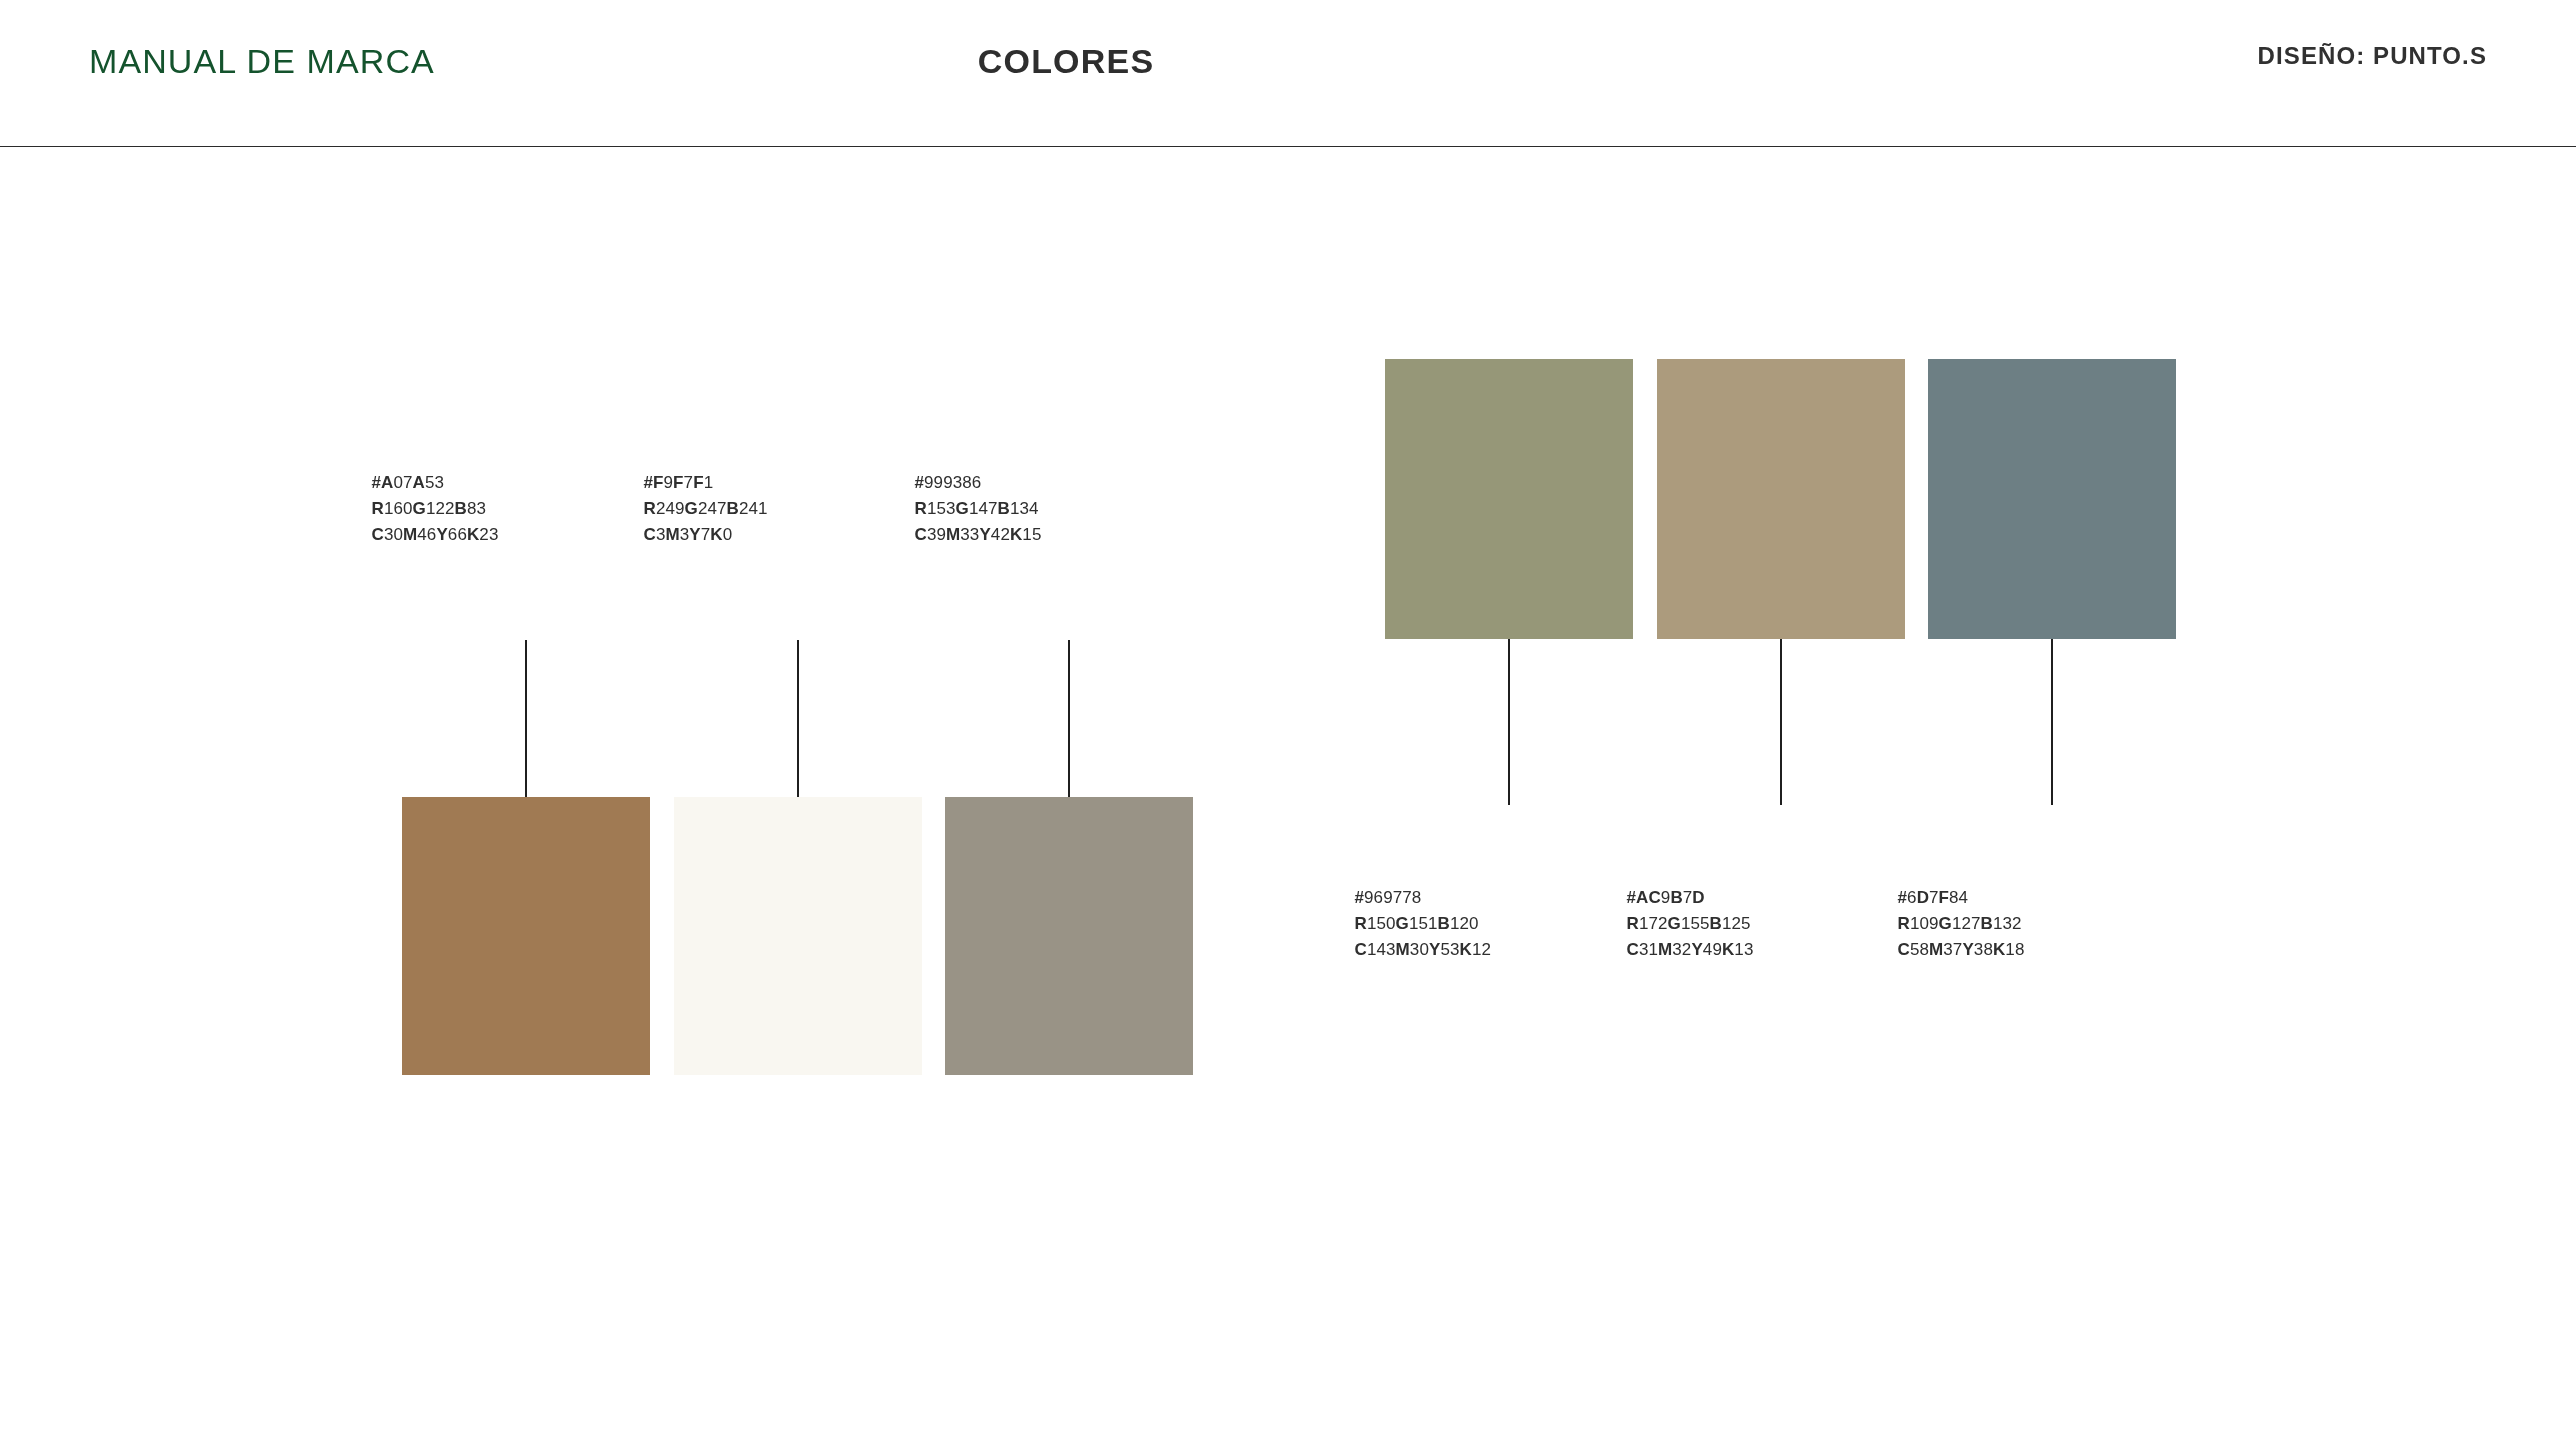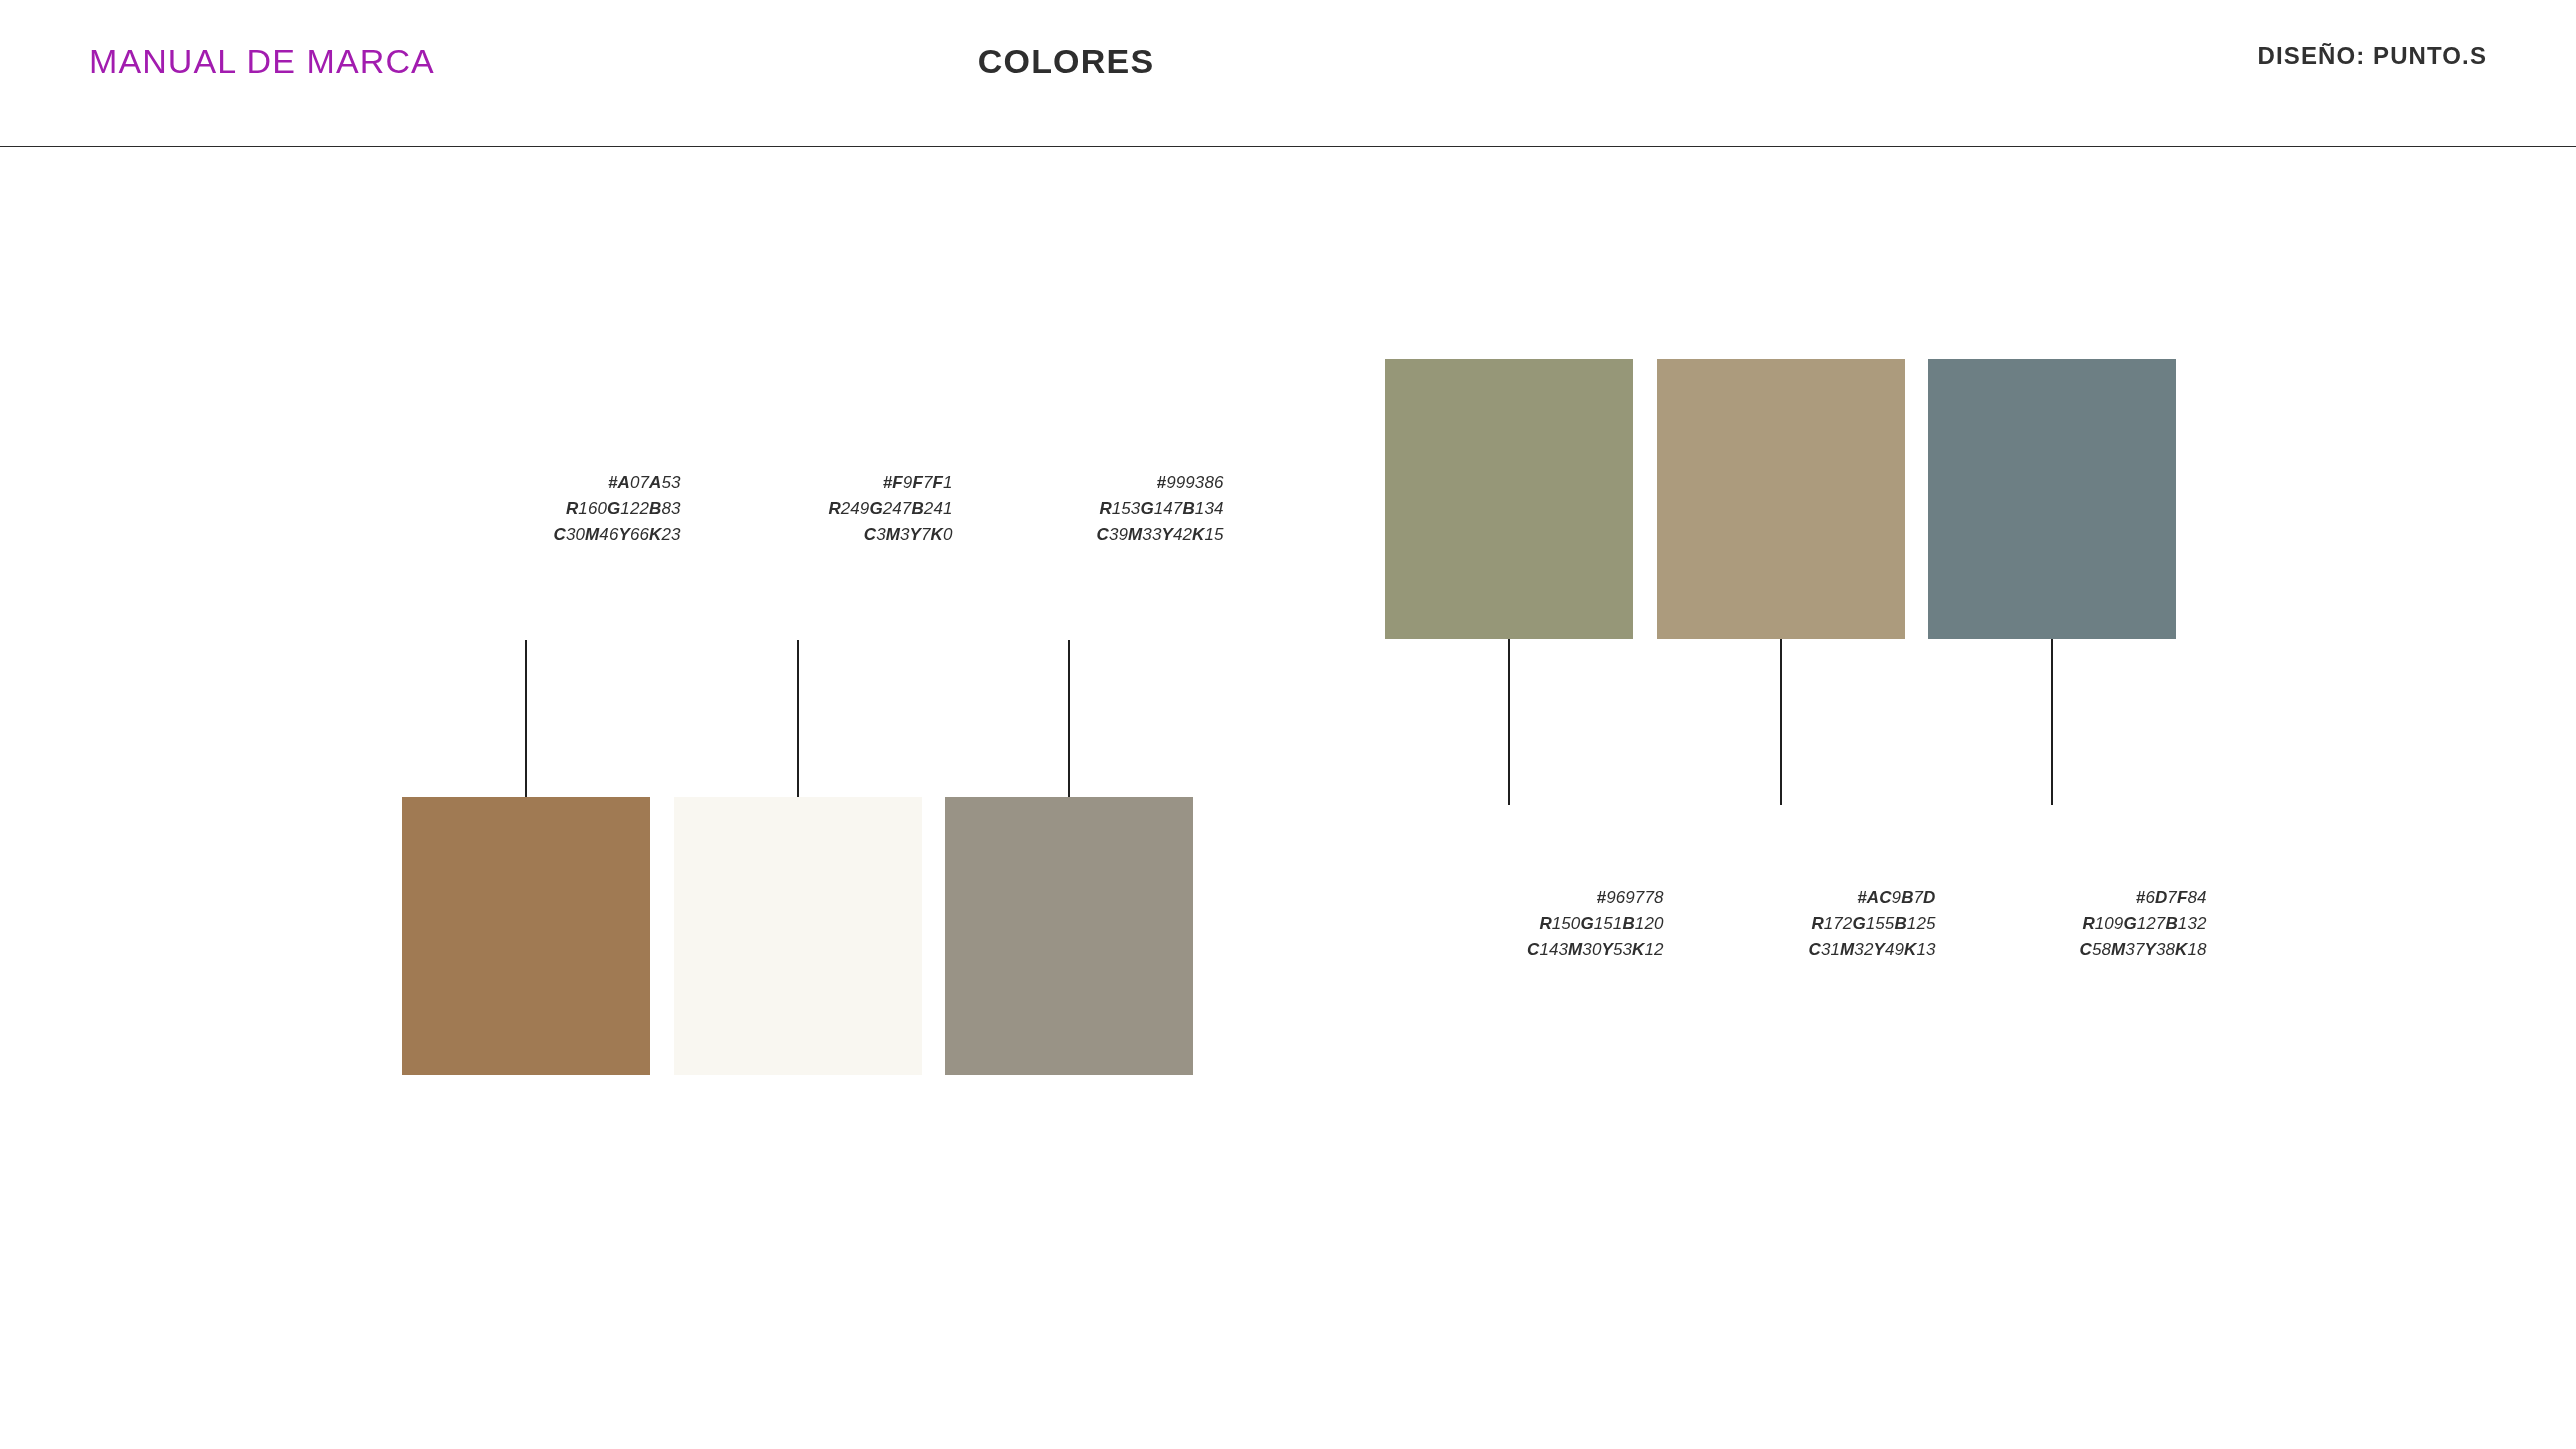--- a/index.html
+++ b/index.html
@@ -27,21 +27,21 @@
     height: 146px;
     box-sizing: border-box;
   }
   .header-left {
     position: absolute;
     left: 89px;
     top: 42px;
     font-size: 34px;
     font-weight: 400;
     letter-spacing: 1.1px;
-    color: #a21caf;
+    color: #14532d;
     white-space: nowrap;
   }
   .header-center {
     position: absolute;
     left: 0;
     top: 42px;
     width: 2132px;
     text-align: center;
     font-size: 34px;
     font-weight: 700;
@@ -79,24 +79,23 @@
     top: 0;
     width: 248px;
   }
 
   
   .swatch-label {
     position: absolute;
     left: 50%;
     transform: translateX(-50%);
     width: 309px;
-    text-align: right;
+    text-align: left;
     line-height: 1.52;
     white-space: nowrap;
-    font-style: italic;
   }
   .swatch-label .line {
     display: block;
     font-size: 17px;
     font-weight: 300;
     letter-spacing: 0.1px;
     color: #2f2f2f;
   }
   .swatch-label .line b {
     font-weight: 700;

